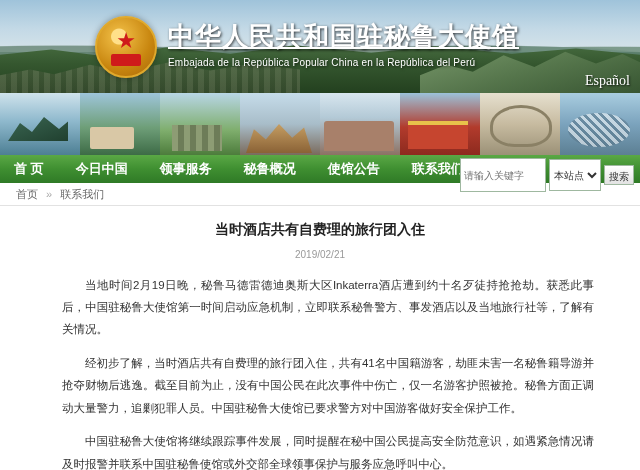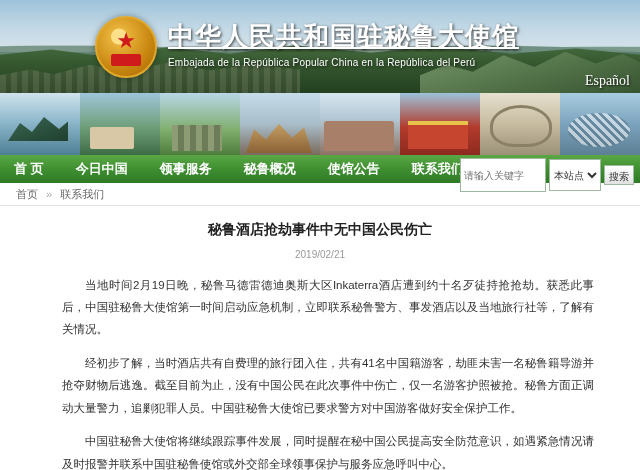--- a/index.html
+++ b/index.html
@@ -303,21 +303,21 @@
     </div>
   </div>
 
   <div class="breadcrumb">
     <a>首页</a>
     <span class="sep">»</span>
     <a>联系我们</a>
   </div>
 
   <div class="article">
-    <div class="article-title">秘鲁酒店抢劫事件中无中国公民伤亡</div>
+    <div class="article-title">当时酒店共有自费理的旅行团入住</div>
     <div class="article-date">2019/02/21</div>
     <div class="article-body">
       <p>当地时间2月19日晚，秘鲁马德雷德迪奥斯大区Inkaterra酒店遭到约十名歹徒持抢抢劫。获悉此事后，中国驻秘鲁大使馆第一时间启动应急机制，立即联系秘鲁警方、事发酒店以及当地旅行社等，了解有关情况。</p>
       <p>经初步了解，当时酒店共有自费理的旅行团入住，共有41名中国籍游客，劫匪未害一名秘鲁籍导游并抢夺财物后逃逸。截至目前为止，没有中国公民在此次事件中伤亡，仅一名游客护照被抢。秘鲁方面正调动大量警力，追剿犯罪人员。中国驻秘鲁大使馆已要求警方对中国游客做好安全保护工作。</p>
       <p>中国驻秘鲁大使馆将继续跟踪事件发展，同时提醒在秘中国公民提高安全防范意识，如遇紧急情况请及时报警并联系中国驻秘鲁使馆或外交部全球领事保护与服务应急呼叫中心。</p>
       <p>秘鲁报警及急救电话：105、117</p>
 
     </div>
   </div>
 

